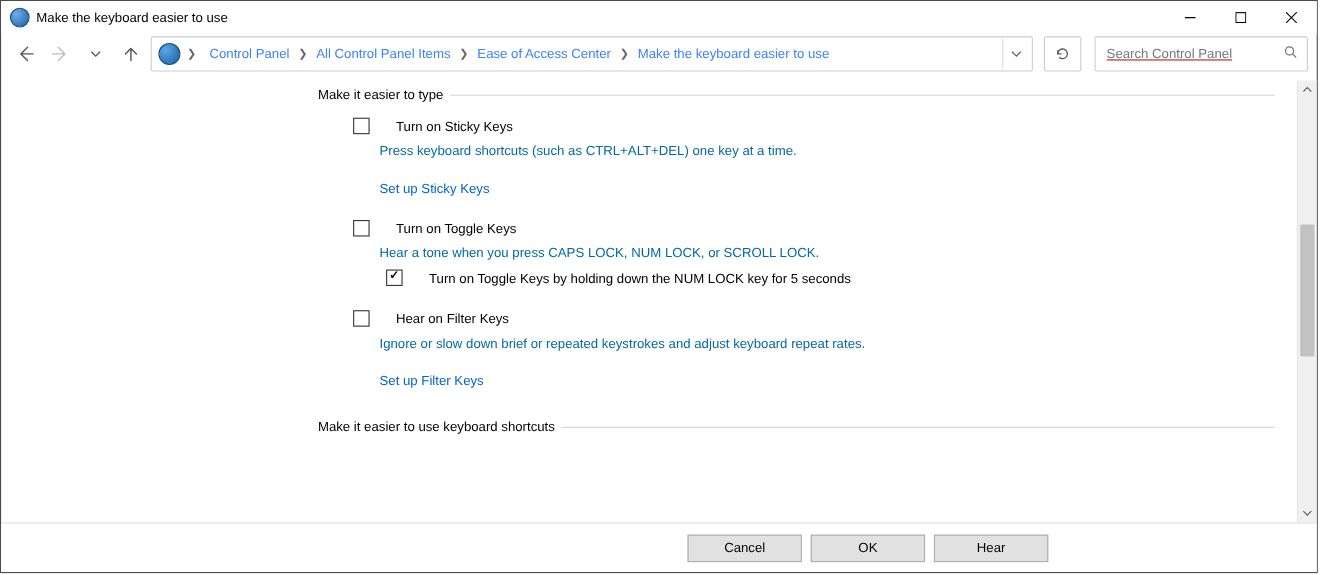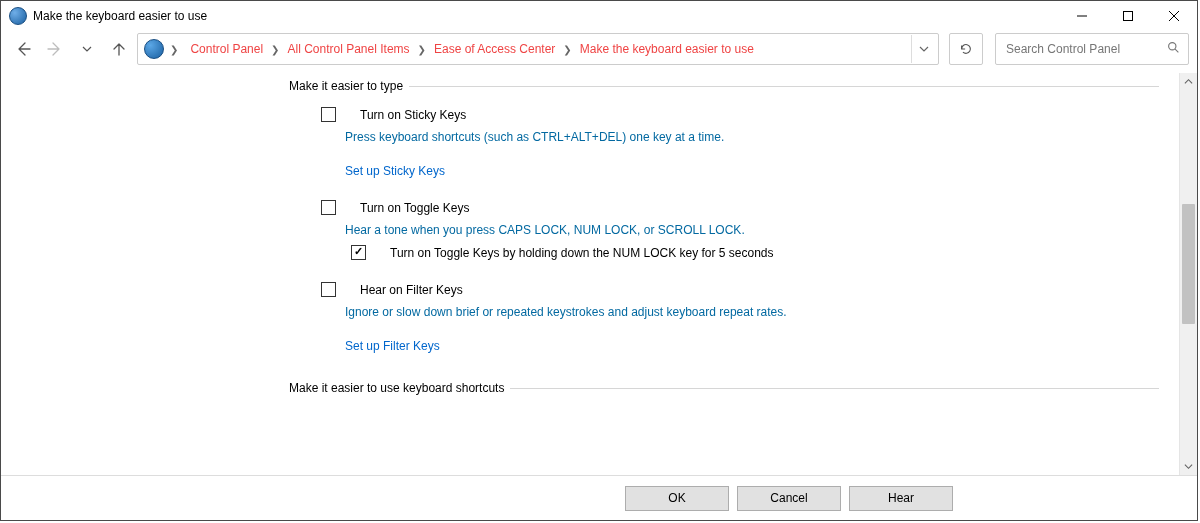--- a/index.html
+++ b/index.html
@@ -72,21 +72,21 @@
     gap: 4px;
     min-width: 0;
   }
   .addr-icon {
     width: 18px; height: 18px; border-radius: 50%;
     background: radial-gradient(circle at 30% 30%, #5ba7e6, #1a5fa0);
     border: 1px solid #174d82;
     flex: none;
   }
   .crumbs { display: flex; align-items: center; min-width: 0; overflow: hidden; }
-  .crumb { padding: 4px 6px; white-space: nowrap; color: #ef4444; }
+  .crumb { padding: 4px 6px; white-space: nowrap; color: #3b82f6; }
   .crumb-sep { padding: 0 2px; color: #666; font-size: 10px; }
   .addr-chevron {
     width: 24px; height: 28px;
     display: flex; align-items: center; justify-content: center;
     border-left: 1px solid #dddddd;
     color: #666;
     font-size: 10px;
   }
   .refresh-box {
     width: 32px; height: 30px;
@@ -101,21 +101,22 @@
     border: 1px solid #cccccc;
     border-radius: 2px;
     display: flex; align-items: center;
     padding: 0 8px;
     color: #767676;
     margin-left: 8px;
   }
   .search-box input {
     border: none; outline: none; flex: 1;
     font-family: inherit; font-size: 12px;
-    color: #404040;
+    color: #b91c1c;
+    text-decoration: underline;
   }
   .search-box input::placeholder { color: #767676; }
   .search-icon { color: #767676; }
 
   
   .content-row {
     flex: 1;
     display: flex;
     min-height: 0;
     overflow: hidden;
@@ -391,18 +392,18 @@
       </div>
       <div class="sb-btn">
         <svg width="9" height="9" viewBox="0 0 10 10">
             <path d="M1 3 L5 7 L9 3" stroke="#606060" stroke-width="1.2" fill="none"></path>
           </svg>
       </div>
     </div>
   </div>
 
   <div class="button-bar">
+    <div class="btn">Cancel</div>
     <div class="btn">OK</div>
-    <div class="btn">Cancel</div>
     <div class="btn">Hear</div>
   </div>
 
 </div>
 
 </body></html>

